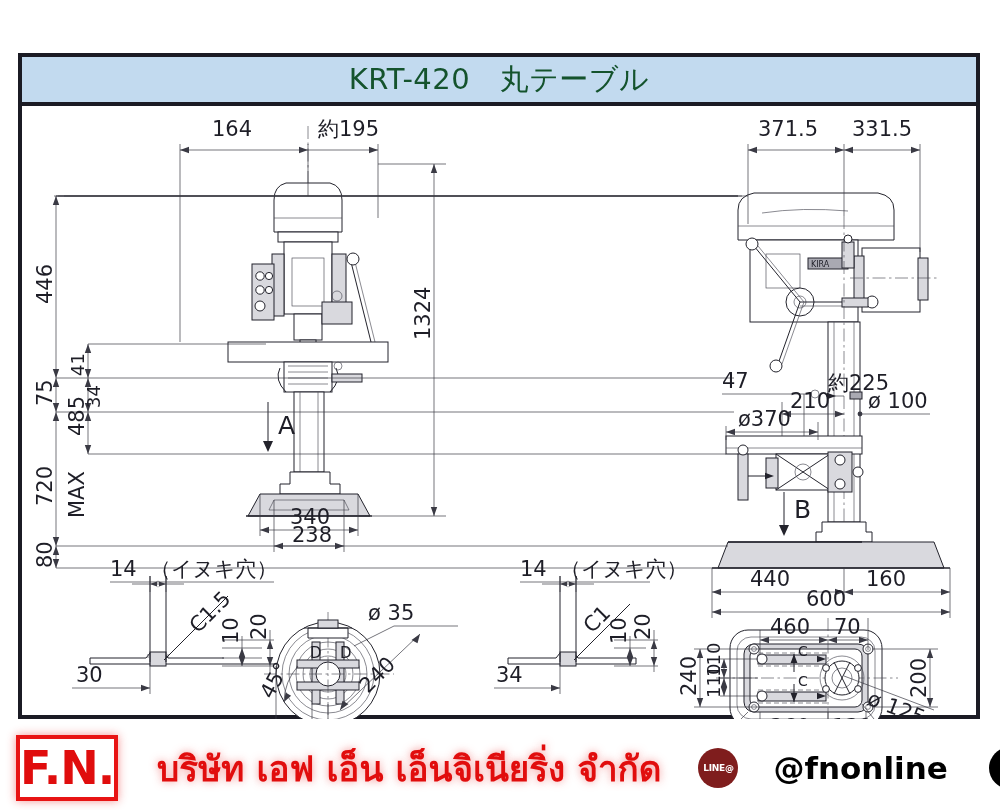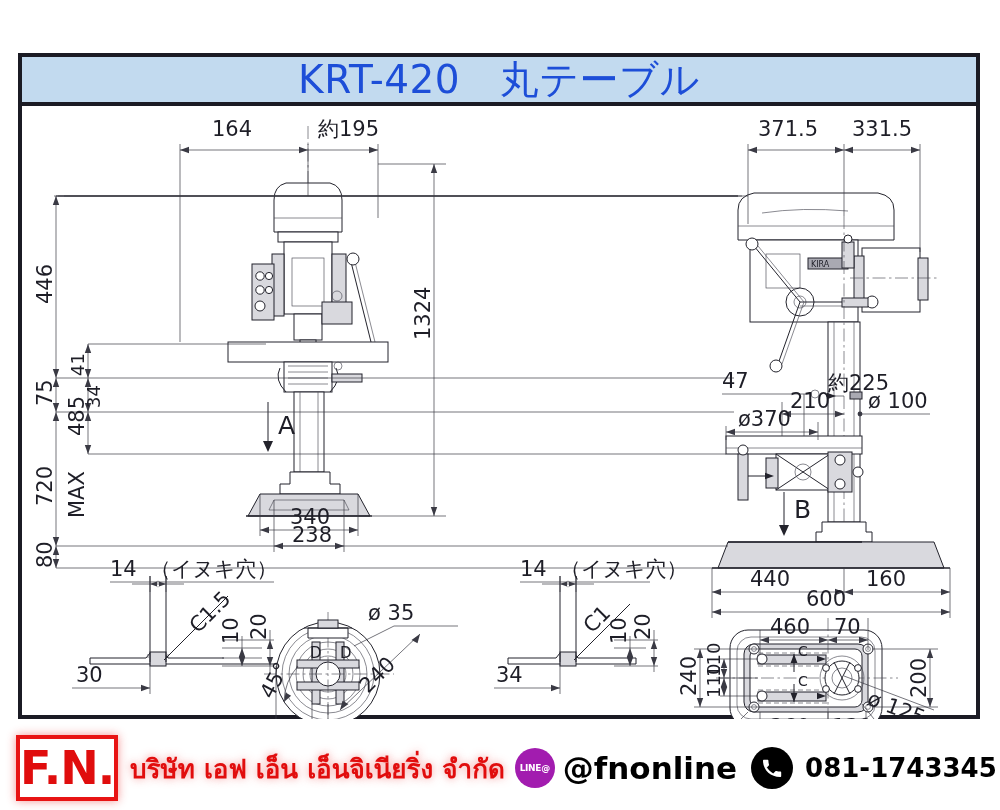--- a/index.html
+++ b/index.html
@@ -14,49 +14,49 @@
   .frame{
     position:absolute;left:18px;top:53px;width:962px;height:666px;
     border:4px solid #1b1b24;background:#fff;box-sizing:border-box;
   }
   .titlebar{
     position:absolute;left:0;top:0;width:100%;height:49px;
     background:#c2daef;border-bottom:4px solid #1b1b24;
     box-sizing:border-box;display:flex;align-items:center;justify-content:center;
   }
   .titlebar .ttl{
-    font-size:39px;color:#1d4ed8;letter-spacing:.5px;white-space:pre;
+    font-size:29px;color:#14532d;letter-spacing:.5px;white-space:pre;
   }
   .canvas{position:absolute;left:0;top:49px;width:100%;height:613px;}
   .canvas svg{display:block;}
 
   
   .footer{
     position:absolute;left:0;top:726px;width:837px;height:84px;
-    display:flex;align-items:center;
+    display:flex;align-items:center;gap:27px;
   }
   .fnlogo{
     margin-left:16px;width:168px;height:66px;
     border:4px solid #e81414;background:#fff;box-sizing:border-box;
     display:flex;align-items:center;justify-content:center;
     box-shadow:0 0 9px rgba(232,20,20,.45);
   }
   .fnlogo span{
     font-size:46px;font-weight:bold;color:#e00d0d;
     font-family:"DejaVu Sans","Liberation Sans",sans-serif;
     letter-spacing:-1px;line-height:1;
   }
   .thai{
-    margin-left:12px;font-size:26px;font-weight:bold;color:#e10d0d;
+    margin-left:12px;font-size:35px;font-weight:bold;color:#e10d0d;
     text-shadow:0 0 8px rgba(235,60,60,.55);white-space:nowrap;
     font-family:"DejaVu Sans","Liberation Sans",sans-serif;
   }
   .linebadge{
     margin-left:10px;width:40px;height:40px;border-radius:50%;
-    background:#a21caf;color:#fff;display:flex;align-items:center;justify-content:center;
+    background:#7f1d1d;color:#fff;display:flex;align-items:center;justify-content:center;
     font-size:9px;font-weight:bold;letter-spacing:-.3px;flex:none;
   }
   .lineid{margin-left:8px;font-size:31px;font-weight:bold;color:#000;white-space:nowrap;}
   .phonebadge{
     margin-left:14px;width:42px;height:42px;border-radius:50%;
     background:#000;display:flex;align-items:center;justify-content:center;flex:none;
   }
   .phonebadge svg{display:block;}
   .phonenum{margin-left:12px;font-size:26px;font-weight:bold;color:#000;white-space:nowrap;}
 

